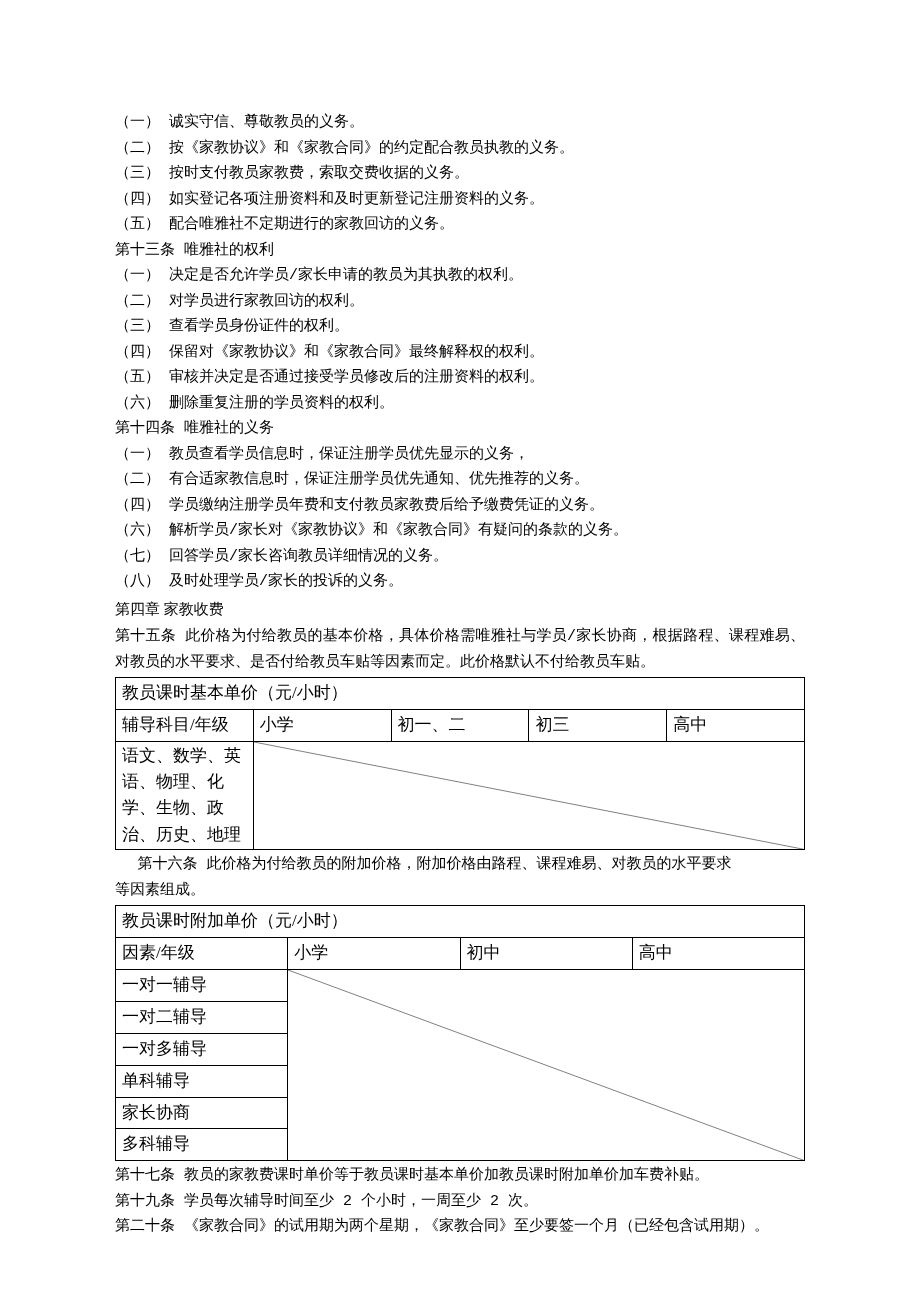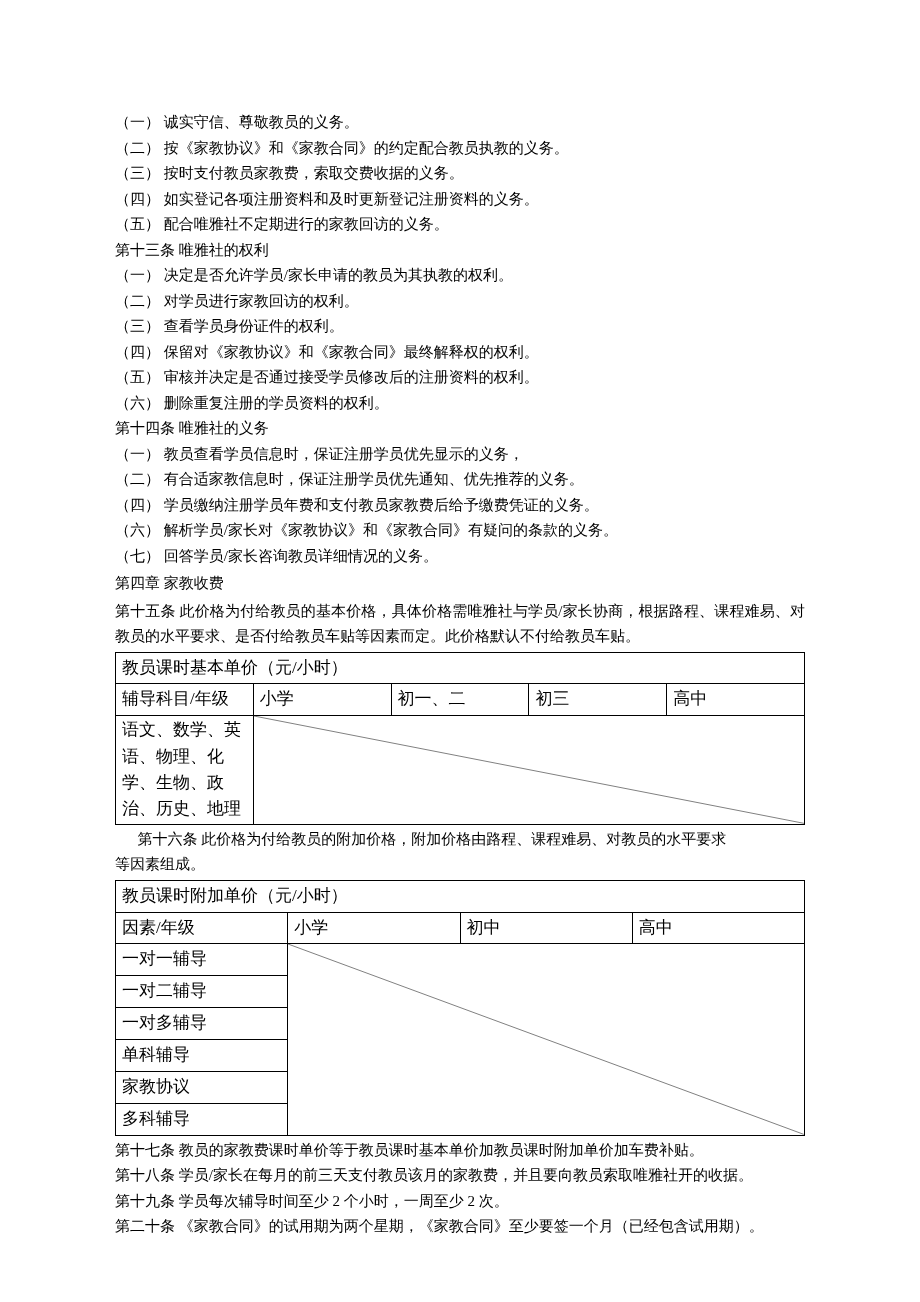--- a/index.html
+++ b/index.html
@@ -15,20 +15,21 @@
       color: #000;
       padding: 110px 115px 60px 115px;
       width: 920px;
     }
     .content {
       width: 100%;
     }
     .line {
       text-align: justify;
       text-align-last: left;
+      font-family: Liberation Mono, monospace;
     }
     .chapter-title {
       text-align: left;
       margin: 2px 0;
     }
     table {
       border-collapse: collapse;
       width: 100%;
       margin: 2px 0;
       table-layout: fixed;
@@ -77,20 +78,21 @@
   <div class="line">（三） 查看学员身份证件的权利。</div>
   <div class="line">（四） 保留对《家教协议》和《家教合同》最终解释权的权利。</div>
   <div class="line">（五） 审核并决定是否通过接受学员修改后的注册资料的权利。</div>
   <div class="line">（六） 删除重复注册的学员资料的权利。</div>
   <div class="line">第十四条 唯雅社的义务</div>
   <div class="line">（一） 教员查看学员信息时，保证注册学员优先显示的义务，</div>
   <div class="line">（二） 有合适家教信息时，保证注册学员优先通知、优先推荐的义务。</div>
   <div class="line">（四） 学员缴纳注册学员年费和支付教员家教费后给予缴费凭证的义务。</div>
   <div class="line">（六） 解析学员/家长对《家教协议》和《家教合同》有疑问的条款的义务。</div>
   <div class="line">（七） 回答学员/家长咨询教员详细情况的义务。</div>
+  <div class="line">（八） 及时处理学员/家长的投诉的义务。</div>
 
   <div class="chapter-title">第四章  家教收费</div>
 
   <div class="line">第十五条 此价格为付给教员的基本价格，具体价格需唯雅社与学员/家长协商，根据路程、课程难易、对教员的水平要求、是否付给教员车贴等因素而定。此价格默认不付给教员车贴。</div>
 
   <table class="tbl1">
     <tbody>
         <tr>
       <td colspan="5" class="full-row">教员课时基本单价（元/小时）</td>
     </tr>
@@ -137,26 +139,25 @@
     <tr>
           <td>一对二辅导</td>
         </tr>
     <tr>
           <td>一对多辅导</td>
         </tr>
     <tr>
           <td>单科辅导</td>
         </tr>
     <tr>
-          <td>家教协议</td>
+          <td>家长协商</td>
         </tr>
     <tr>
           <td>多科辅导</td>
         </tr>
   </tbody>
     </table>
 
   <div class="line">第十七条 教员的家教费课时单价等于教员课时基本单价加教员课时附加单价加车费补贴。</div>
-  <div class="line">第十八条 学员/家长在每月的前三天支付教员该月的家教费，并且要向教员索取唯雅社开的收据。</div>
   <div class="line">第十九条   学员每次辅导时间至少 2 个小时，一周至少 2 次。</div>
   <div class="line">第二十条   《家教合同》的试用期为两个星期，《家教合同》至少要签一个月（已经包含试用期）。</div>
 
 </div>
 
 </body></html>

